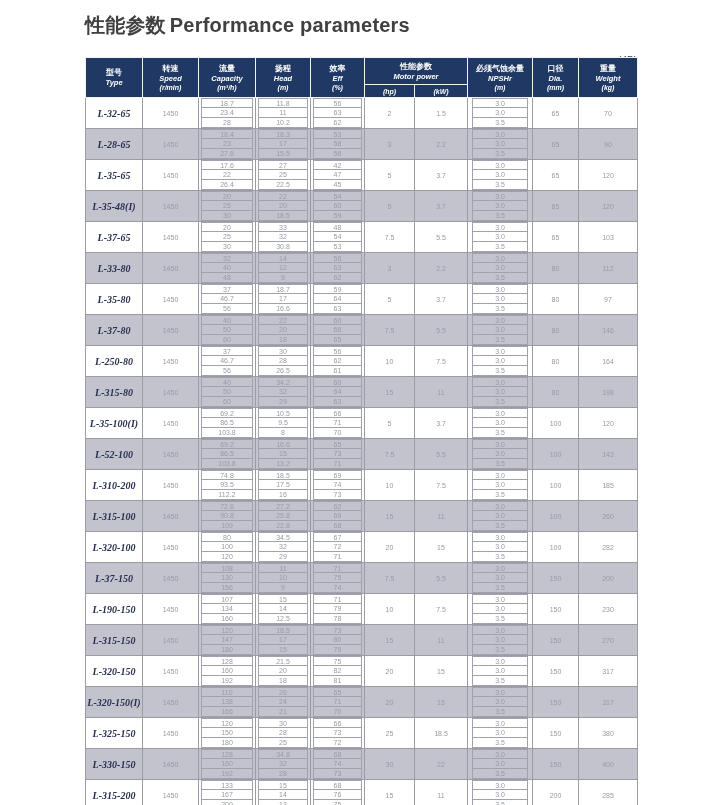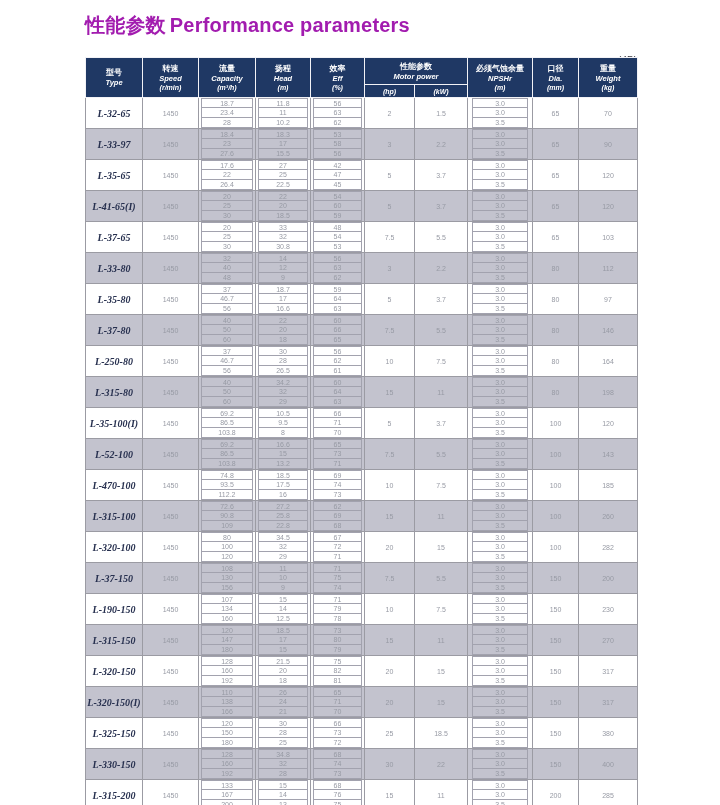--- a/index.html
+++ b/index.html
@@ -7,21 +7,21 @@
     --shade:#c3c3ce;
     --line:#9b9ba3;
     --boxline:#a2a2ae;
     --valtxt:#979aa4;
     --typetxt:#27304f;
   }
   *{margin:0;padding:0;box-sizing:border-box;}
   html,body{background:#fff;}
   body{font-family:"Liberation Sans", sans-serif;}
   .page{position:relative;width:720px;height:805px;background:#ffffff;overflow:hidden;}
-  .title{position:absolute;left:85px;top:12px;font-size:20px;font-weight:600;color:#a21caf;letter-spacing:.2px;}
+  .title{position:absolute;left:85px;top:12px;font-size:20px;font-weight:600;color:#404040;letter-spacing:.2px;}
   .title .zh{margin-right:4px;}
   .corner{position:absolute;right:83px;top:55px;font-size:10px;color:#3c3c44;}
   table.perf{position:absolute;left:85px;top:57px;width:552px;border-collapse:collapse;table-layout:fixed;}
   
   thead th{background:var(--navy);color:#fff;border:1px solid #f2f2f6;vertical-align:middle;text-align:center;padding:1px 0;}
   tr.hrow1{height:27px;}
   tr.hrow2{height:13px;}
   th .zh{display:block;font-size:8px;font-weight:bold;line-height:10px;}
   th .en{display:block;font-size:7.5px;font-weight:bold;font-style:italic;line-height:9px;}
   th .unit{display:block;font-size:7px;font-weight:bold;font-style:italic;line-height:9px;}
@@ -154,21 +154,21 @@
             <div class="vbox">10.2</div>
           </td>
           <td>
             <div class="vbox">62</div>
           </td>
           <td>
             <div class="vbox npsh">3.5</div>
           </td>
         </tr>
         <tr class="shade sub1">
-          <td rowspan="3" class="span3 type-cell">L-33-97</td>
+          <td rowspan="3" class="span3 type-cell">L-28-65</td>
           <td rowspan="3" class="span3">1450</td>
           <td>
             <div class="vbox">18.4</div>
           </td>
           <td>
             <div class="vbox">18.3</div>
           </td>
           <td>
             <div class="vbox">53</div>
           </td>
@@ -250,21 +250,21 @@
             <div class="vbox">22.5</div>
           </td>
           <td>
             <div class="vbox">45</div>
           </td>
           <td>
             <div class="vbox npsh">3.5</div>
           </td>
         </tr>
         <tr class="shade sub1">
-          <td rowspan="3" class="span3 type-cell">L-41-65(I)</td>
+          <td rowspan="3" class="span3 type-cell">L-35-48(I)</td>
           <td rowspan="3" class="span3">1450</td>
           <td>
             <div class="vbox">20</div>
           </td>
           <td>
             <div class="vbox">22</div>
           </td>
           <td>
             <div class="vbox">54</div>
           </td>
@@ -682,21 +682,21 @@
             <div class="vbox">13.2</div>
           </td>
           <td>
             <div class="vbox">71</div>
           </td>
           <td>
             <div class="vbox npsh">3.5</div>
           </td>
         </tr>
         <tr class="plain sub1">
-          <td rowspan="3" class="span3 type-cell">L-470-100</td>
+          <td rowspan="3" class="span3 type-cell">L-310-200</td>
           <td rowspan="3" class="span3">1450</td>
           <td>
             <div class="vbox">74.8</div>
           </td>
           <td>
             <div class="vbox">18.5</div>
           </td>
           <td>
             <div class="vbox">69</div>
           </td>

